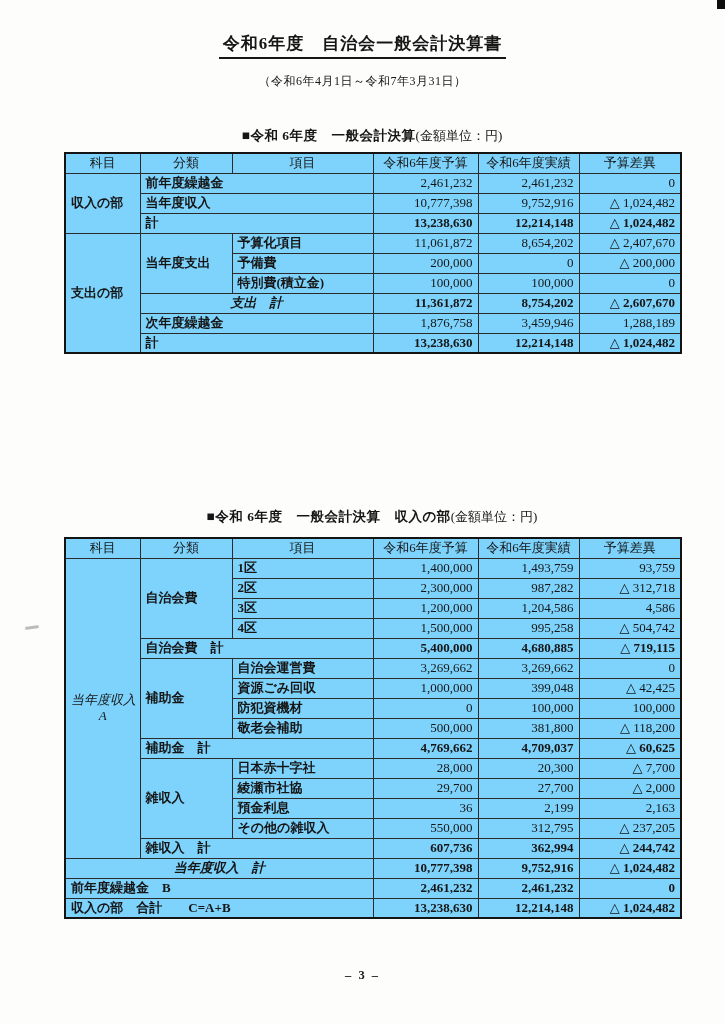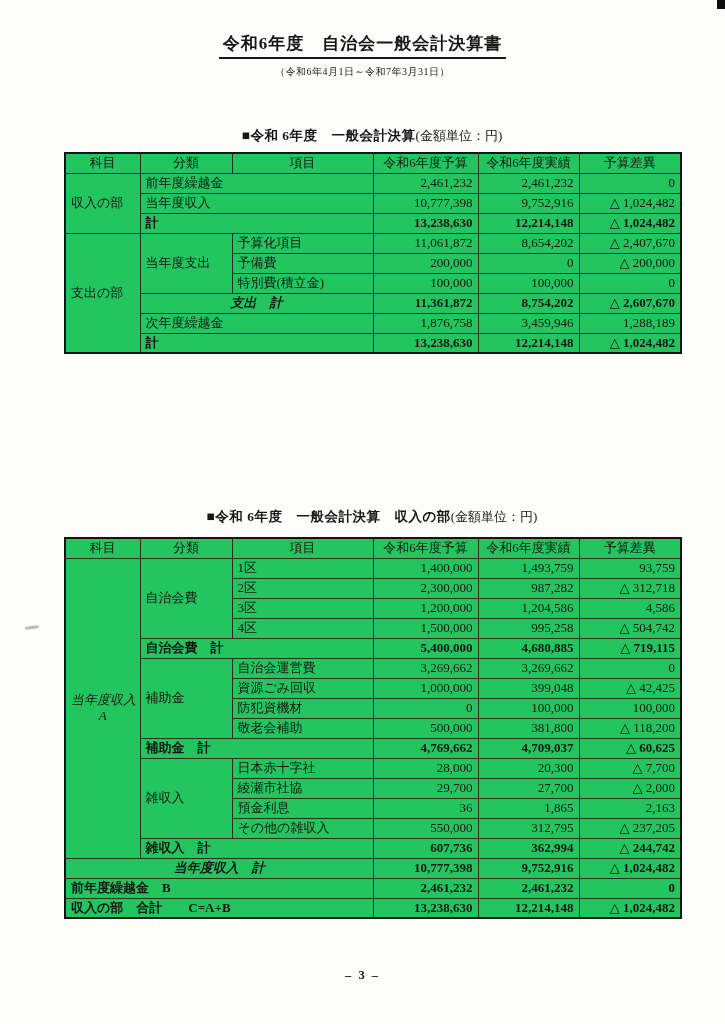--- a/index.html
+++ b/index.html
@@ -17,45 +17,45 @@
   .artifact-tr { position: absolute; top: 0; right: 0; width: 8px; height: 9px; background: #0d0d0d; }
   .artifact-left { position: absolute; top: 626px; left: 25px; width: 14px; height: 3px;
                    background: #9a9a9a; opacity: .65; transform: rotate(-8deg); border-radius: 2px; }
 
   
   .title-wrap { position: absolute; top: 32px; left: 0; width: 100%; text-align: center; }
   .title {
     display: inline-block; font-size: 17px; font-weight: bold; letter-spacing: 1px;
     border-bottom: 2px solid #161616; padding: 0 4px 2px 4px;
   }
-  .subtitle { margin-top: 6px; font-size: 10px; letter-spacing: .5px; }
+  .subtitle { margin-top: 14px; font-size: 12px; letter-spacing: .5px; }
 
   
   .sec { position: absolute; left: 64px; width: 616px; display: flex;
          justify-content: center; align-items: flex-end; }
   .sec1 { top: 127px; }
   .sec2 { top: 508px; }
   .sec-title { font-size: 13.5px; font-weight: bold; letter-spacing: .5px; }
   .unit { font-size: 13px; }
 
   
   table.doc-table {
     position: absolute; left: 64px; border-collapse: collapse; table-layout: fixed;
-    width: 616px; border: 2px solid #141414; background: #22c55e;
+    width: 616px; border: 2px solid #141414; background: #7dd3fc;
   }
   .t1 { top: 152px; }
   .t2 { top: 537px; }
   .doc-table th, .doc-table td {
     border: 1px solid #2b2b2b; font-size: 13px; line-height: 1.25;
     padding: 1px 5px; overflow: hidden; white-space: nowrap; vertical-align: middle;
   }
   .t1 th, .t1 td { height: 20px; }
   .t2 th, .t2 td { height: 20px; }
   .doc-table th { font-weight: normal; text-align: center; }
-  .al-l { text-align: left; }
+  .al-l { text-align: left; font-weight: bold; }
   .al-c { text-align: center; font-style: italic; }
   .al-r { text-align: right; }
   .b { font-weight: bold; }
   .va-t { vertical-align: top; }
 
   
   .footer { position: absolute; top: 968px; left: 0; width: 100%;
             text-align: center; font-size: 12.5px; font-weight: bold; letter-spacing: 2px; }
 </style>
 </head>
@@ -256,21 +256,21 @@
         </tr>
         <tr>
           <td class="al-l">綾瀬市社協</td>
           <td class="al-r">29,700</td>
           <td class="al-r">27,700</td>
           <td class="al-r">△ 2,000</td>
         </tr>
         <tr>
           <td class="al-l">預金利息</td>
           <td class="al-r">36</td>
-          <td class="al-r">1,865</td>
+          <td class="al-r">2,199</td>
           <td class="al-r">2,163</td>
         </tr>
         <tr>
           <td class="al-l">その他の雑収入</td>
           <td class="al-r">550,000</td>
           <td class="al-r">312,795</td>
           <td class="al-r">△ 237,205</td>
         </tr>
         <tr>
           <td colspan="2" class="al-l b">雑収入　計</td>

